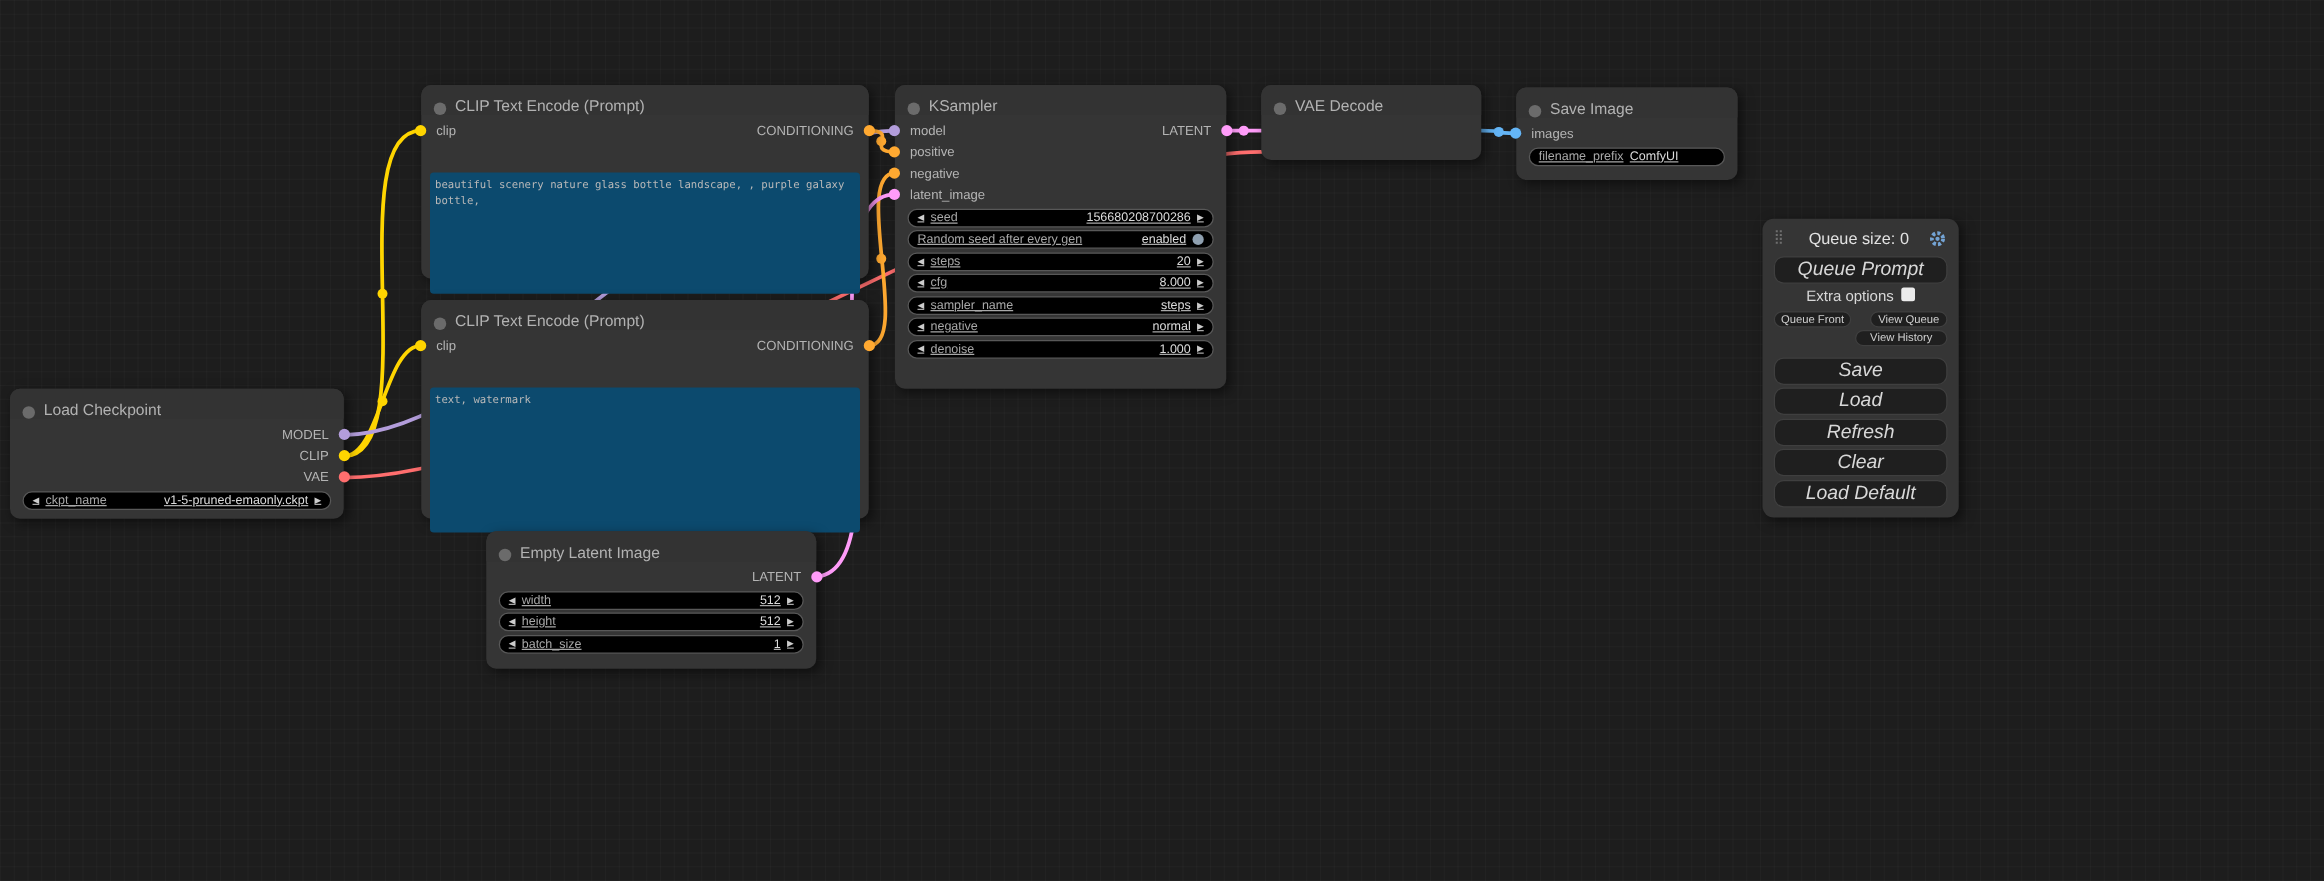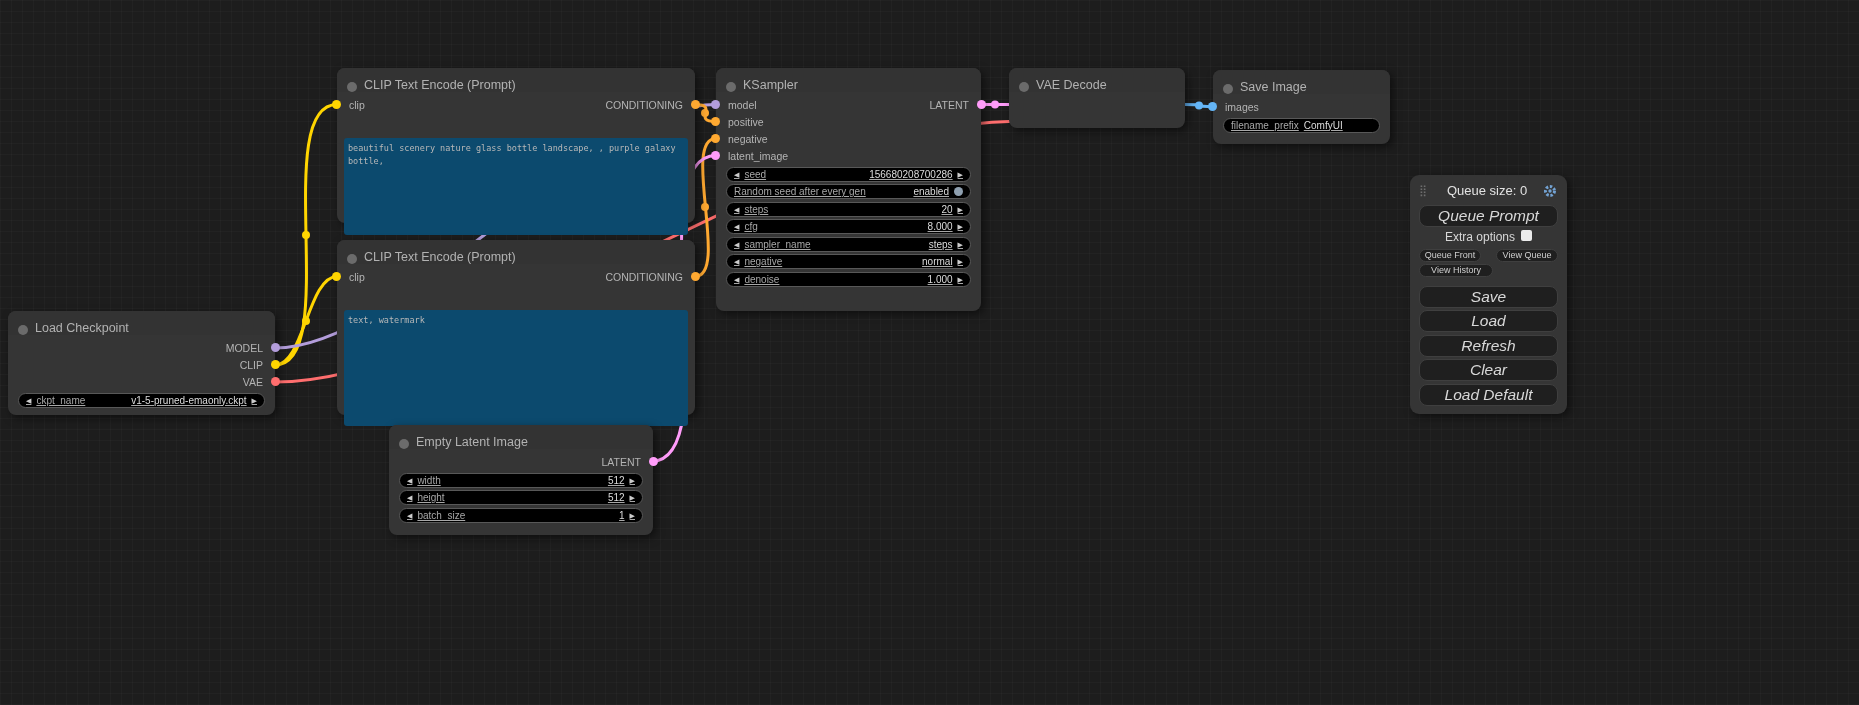--- a/index.html
+++ b/index.html
@@ -68,21 +68,21 @@
   .mbtn {
     display:block; width:100%; height:22px; margin:2.5px 0;
     background:#1f1f1f; border:1px solid #3f3f3f; border-radius:8px;
     color:#d8d8d8; font-size:15.5px; font-family:inherit; padding:0; cursor:pointer;font-style:italic;
   }
   .mbtn.qp { margin-top:5px; }
   .extra { display:flex; justify-content:center; gap:6px;
            font-size:12px; height:17px; margin-top:2px; color:#d8d8d8; }
   .cbox { width:11px; height:11px; background:#ebebeb; border-radius:2px; cursor:pointer; }
   .srow { display:flex; gap:15px; margin:2px 0; }
-  .srow.center { justify-content:flex-start; }
+  .srow.center { justify-content:flex-end; }
   .sbtn { flex:1; height:13px; background:#1f1f1f; border:1px solid #3f3f3f; border-radius:7px;
           color:#cfcfcf; font-size:9px; font-family:inherit; padding:0; cursor:pointer; }
   .srow.center .sbtn { flex:0 0 74px; }
   .group { margin-top:9px; }
 </style>
 </head>
 <body>
 
 <div id="canvas">
 

